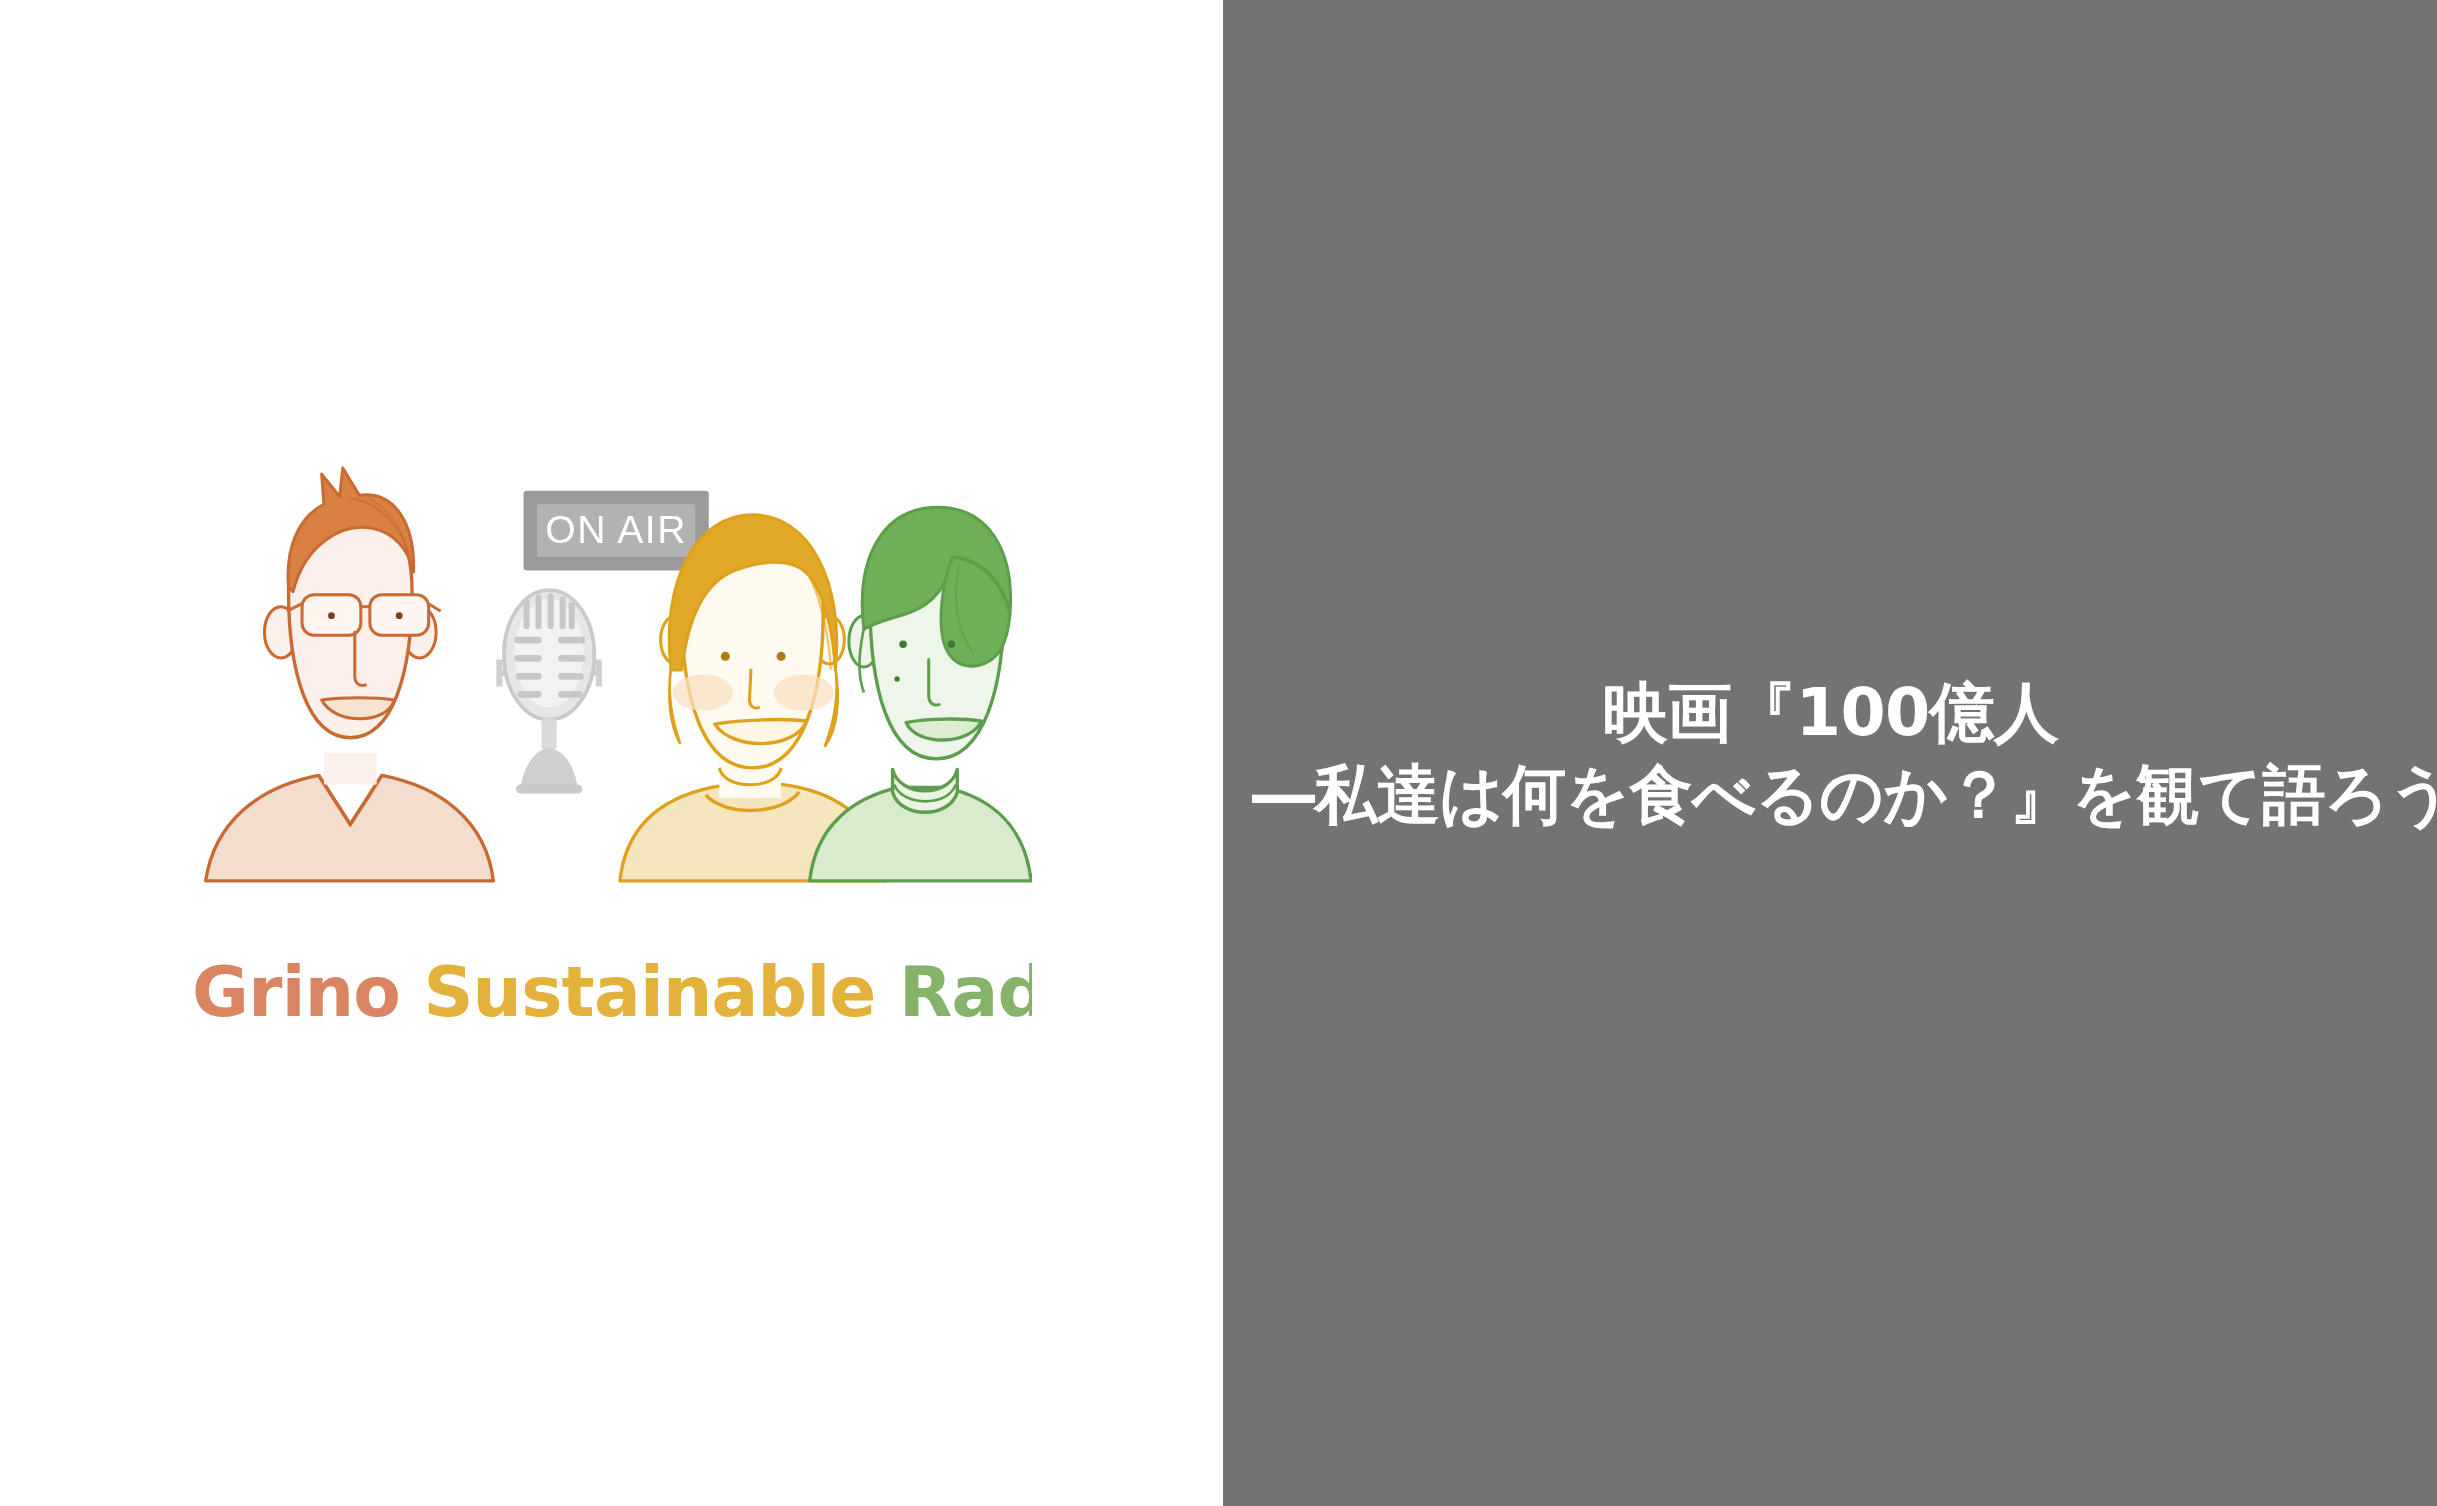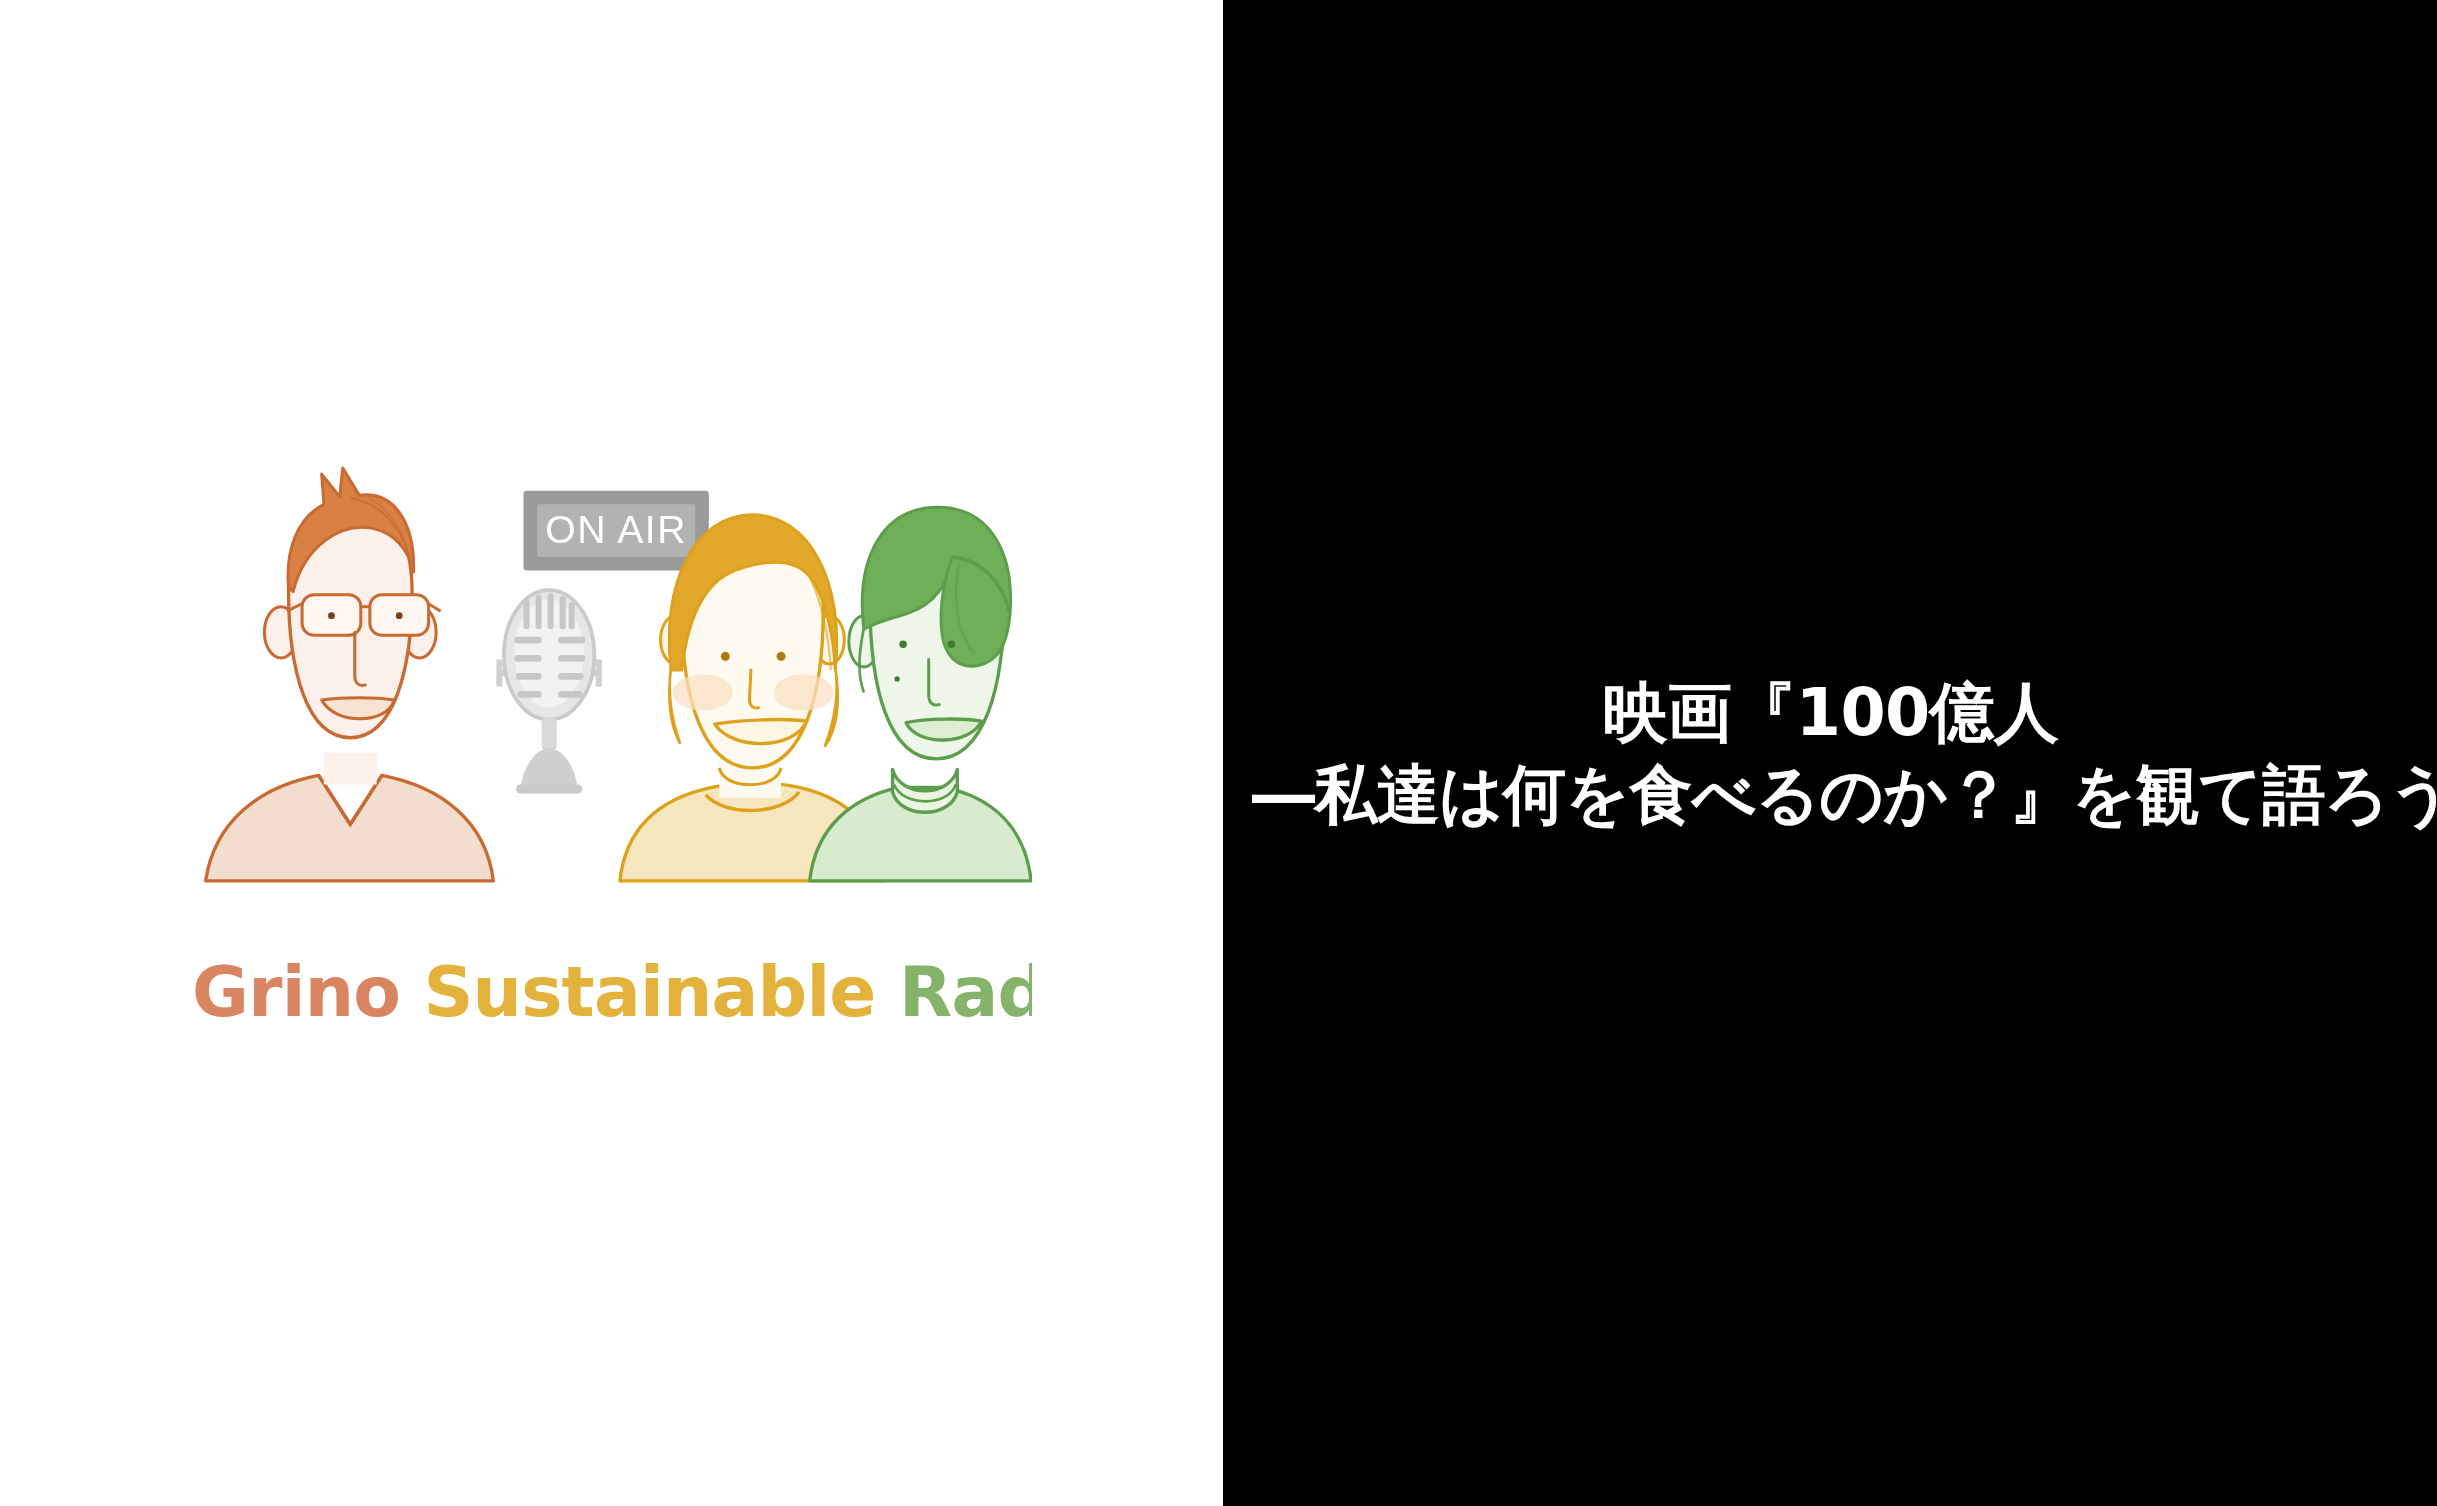--- a/index.html
+++ b/index.html
@@ -44,21 +44,21 @@
     display: block;
     width: 100%;
     height: 100%;
   }
 
   
   .right-panel {
     position: relative;
     width: 1215px;
     height: 1507px;
-    background: #000000;
+    background: #737373;
     flex: 0 0 auto;
     display: flex;
     align-items: center;
     justify-content: center;
     overflow: hidden;
   }
 
   .title-block {
     width: 100%;
     text-align: center;

